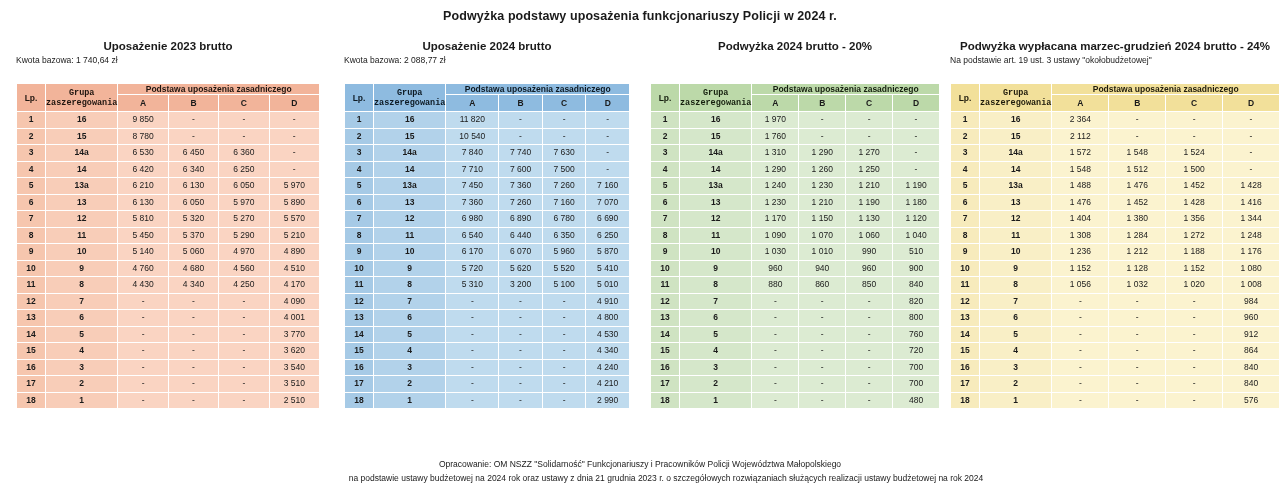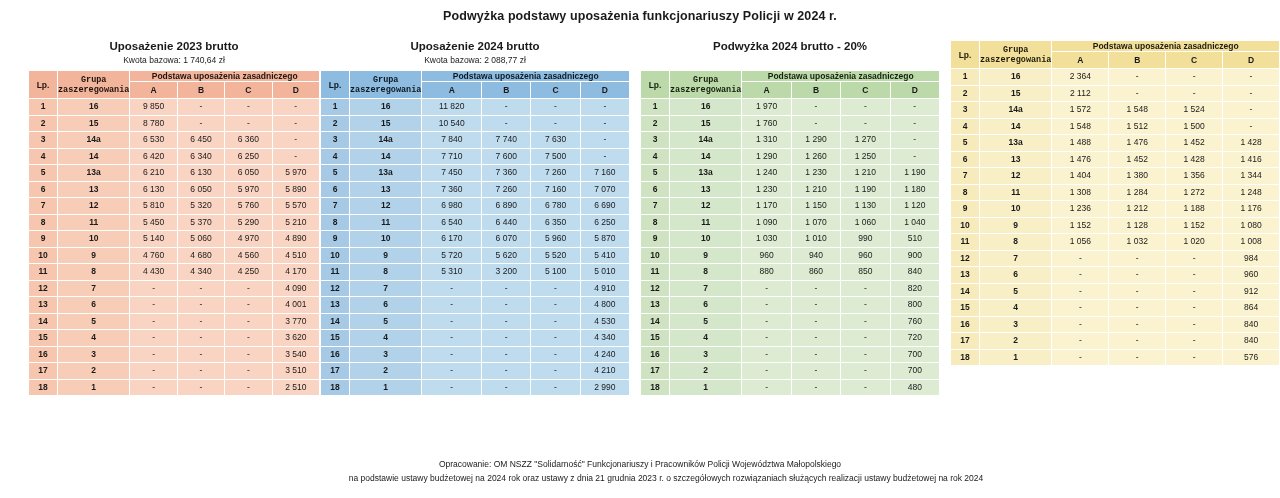--- a/index.html
+++ b/index.html
@@ -4,26 +4,26 @@
 <style>
   html,body{margin:0;padding:0;background:#ffffff;}
   body{width:1280px;height:498px;font-family:"Liberation Sans",sans-serif;color:#1a1a1a;overflow:hidden;}
   .page{position:relative;width:1280px;height:498px;}
   .main-title{
     position:absolute;top:9px;left:0;width:1280px;text-align:center;
     font-size:12.5px;font-weight:bold;letter-spacing:0.1px;
   }
   .tables{position:absolute;top:40px;left:0;width:1280px;display:flex;justify-content:flex-start;}
   .tblwrap{box-sizing:border-box;}
-  .tblwrap.t1{width:320px;padding-left:28px;}
-  .tblwrap.t2{width:310px;padding-left:0;}
-  .tblwrap.t3{width:310px;padding-left:10px;}
+  .tblwrap.t1{width:320px;padding-left:16px;}
+  .tblwrap.t2{width:310px;padding-left:24px;}
+  .tblwrap.t3{width:310px;padding-left:20px;}
   .tblwrap.t4{width:340px;padding-left:10px;}
   .tbl-title{text-align:center;font-size:11.5px;font-weight:bold;margin-bottom:3px;}
-  .tbl-sub{text-align:center;font-size:8.5px;margin-bottom:5px;}
+  .tbl-sub{font-size:8.5px;margin-bottom:18px;}
   table{border-collapse:collapse;width:100%;font-size:8.5px;}
   table td,table th{border:1px solid #ffffff;padding:0;}
   .hdr td{font-weight:bold;text-align:center;vertical-align:middle;}
   .hdr-lp{width:28px;}
   .hdr-gr{width:66px;font-family:Liberation Mono, monospace;}
   .cell{height:15.5px;line-height:15.5px;}
   .c-lp{text-align:center;font-weight:bold;width:28px;}
   .c-gr{text-align:center;font-weight:bold;width:66px;}
   .c-val{text-align:center;width:auto;}
   .abcd td{font-weight:bold;text-align:center;height:16px;line-height:16px;}
@@ -135,21 +135,21 @@
               <td class="cell c-val">6 130</td>
               <td class="cell c-val">6 050</td>
               <td class="cell c-val">5 970</td>
               <td class="cell c-val">5 890</td>
             </tr>
             <tr>
               <td class="cell c-lp">7</td>
               <td class="cell c-gr">12</td>
               <td class="cell c-val">5 810</td>
               <td class="cell c-val">5 320</td>
-              <td class="cell c-val">5 760</td>
+              <td class="cell c-val">5 270</td>
               <td class="cell c-val">5 570</td>
             </tr>
             <tr>
               <td class="cell c-lp">8</td>
               <td class="cell c-gr">11</td>
               <td class="cell c-val">5 450</td>
               <td class="cell c-val">5 370</td>
               <td class="cell c-val">5 290</td>
               <td class="cell c-val">5 210</td>
             </tr>
@@ -559,20 +559,22 @@
               <td class="cell c-val">-</td>
               <td class="cell c-val">-</td>
               <td class="cell c-val">-</td>
               <td class="cell c-val">480</td>
             </tr>
           </tbody>
       </table>
     </div>
 
     <div class="tblwrap t4">
+      <div class="tbl-title">Podwyżka wypłacana marzec-grudzień 2024 brutto - 24%</div>
+      <div class="tbl-sub">Na podstawie art. 19 ust. 3 ustawy "okołobudżetowej"</div>
       <table>
         <tbody>
             <tr class="hdr">
               <td class="hdr-lp" rowspan="2">Lp.</td>
               <td class="hdr-gr" rowspan="2">Grupa<br>zaszeregowania</td>
               <td colspan="4">Podstawa uposażenia zasadniczego</td>
             </tr>
             <tr class="abcd">
               <td>A</td>
               <td>B</td>

